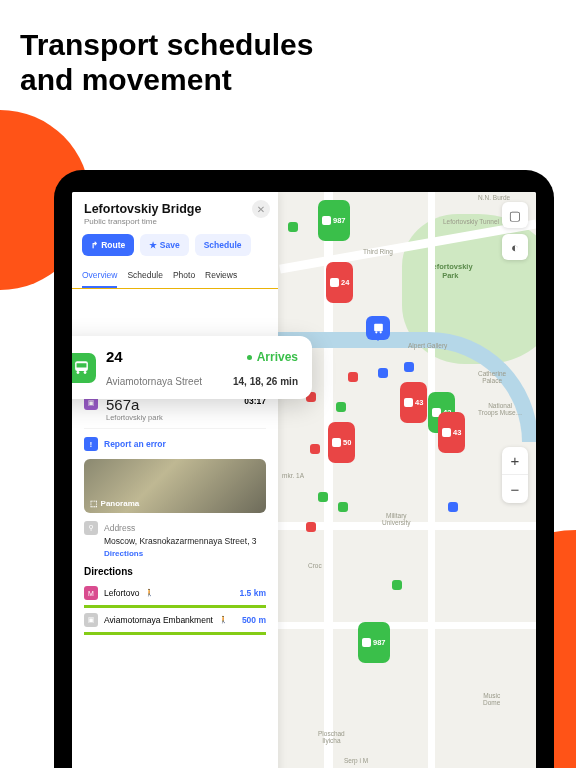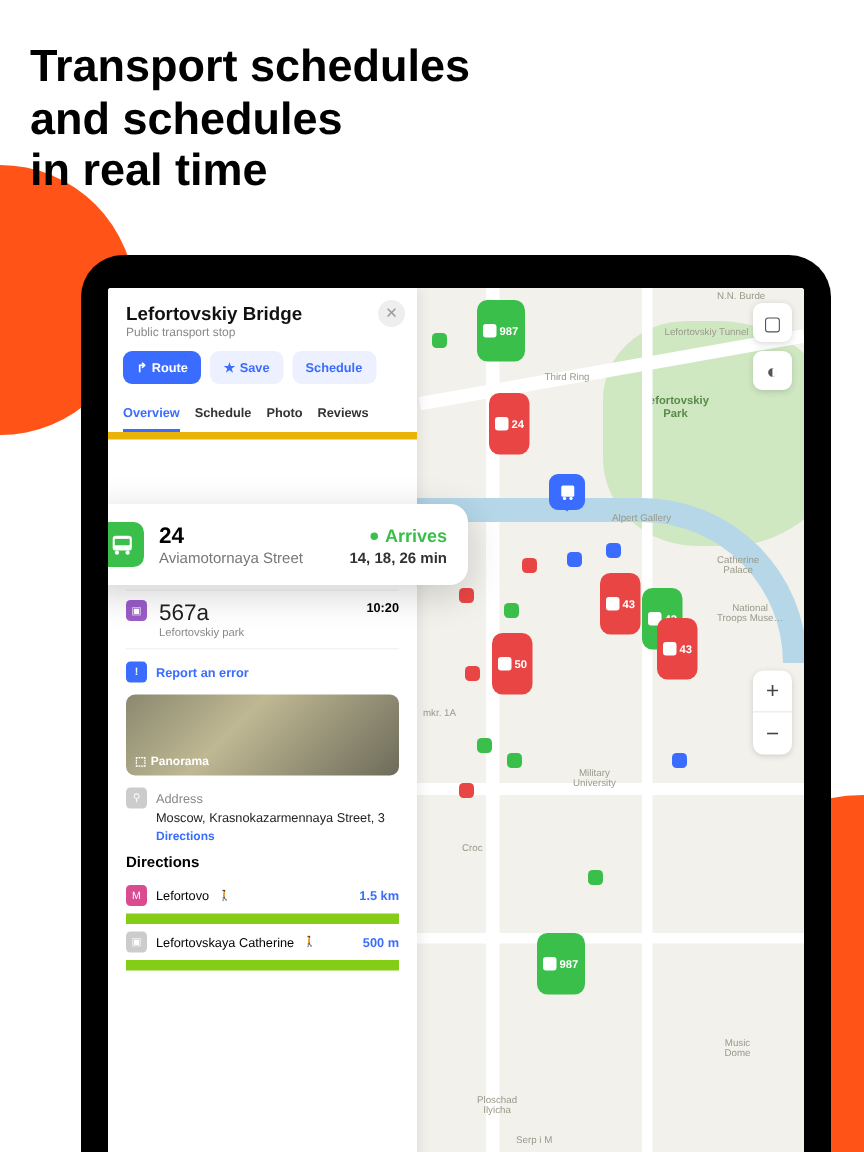--- a/index.html
+++ b/index.html
@@ -12,32 +12,32 @@
 .screen{background:#fff;border-radius:2px;width:100%;height:100%;position:relative;overflow:hidden}
 .sidepanel{position:absolute;left:0;top:0;width:206px;height:100%;background:#fff;box-shadow:2px 0 8px rgba(0,0,0,.08);z-index:5;overflow:hidden}
 .sp-header{padding:10px 12px 8px;position:relative}
 .sp-close{position:absolute;right:8px;top:8px;width:18px;height:18px;background:#eee;border-radius:50%;display:flex;align-items:center;justify-content:center;font-size:10px;color:#999}
 .sp-title{font-size:12.5px;font-weight:700;color:#111}
 .sp-sub{font-size:8px;color:#888;margin-top:1px}
 .sp-actions{display:flex;gap:6px;padding:0 10px 8px}
 .btn{font-size:8.5px;font-weight:600;padding:6px 9px;border-radius:6px;display:flex;align-items:center;gap:3px}
 .btn-primary{background:#3a6cff;color:#fff}
 .btn-ghost{background:#edf1ff;color:#3a6cff}
-.sp-tabs{display:flex;gap:10px;padding:0 10px;border-bottom:5px solid #eab308;font-size:8.5px;font-weight:700;color:#333}
+.sp-tabs{display:flex;gap:10px;padding:0 10px;border-bottom:1px solid #eab308;font-size:8.5px;font-weight:400;color:#333}
 .sp-tabs span{padding:6px 0}
 .sp-tabs .active{color:#3a6cff;border-bottom:2px solid #3a6cff}
 .arrival-card{position:absolute;left:-20px;top:144px;width:260px;background:#fff;border-radius:12px;box-shadow:0 6px 24px rgba(0,0,0,.18);padding:12px 14px;display:flex;align-items:center;gap:10px;z-index:30}
 .bus-badge{width:30px;height:30px;background:#3abf4a;border-radius:7px;display:flex;align-items:center;justify-content:center}
 .bus-badge svg{width:17px;height:17px;fill:#fff}
 .arr-info{flex:1}
 .arr-row1{display:flex;justify-content:space-between;align-items:center}
 .route-no{font-size:15px;font-weight:700}
 .arrives{font-size:12px;font-weight:700;color:#3abf4a}
 .arrives::before{content:'';display:inline-block;width:5px;height:5px;background:#3abf4a;border-radius:50%;margin-right:5px;vertical-align:middle}
-.arr-row2{display:flex;justify-content:space-between;font-size:10px;color:#777;margin-top:1px}
+.arr-row2{display:flex;justify-content:space-between;font-size:10px;color:#777;margin-top:11px}
 .sp-body{padding:62px 12px 8px}
 .route-line{display:flex;align-items:flex-start;gap:8px;padding:6px 0;border-bottom:1px solid #f3f3f3}
 .ico{width:14px;height:14px;border-radius:3px;display:flex;align-items:center;justify-content:center;font-size:7px;color:#fff;flex-shrink:0}
 .ico.red{background:#e94545}
 .ico.purple{background:#9a5cc9}
 .ico.blue{background:#3a6cff}
 .ico.gray{background:#ccc}
 .ico.mag{background:#d94c8f}
 .rl-mid{flex:1}
 .rl-num{font-size:15px;font-weight:400;color:#222}
@@ -45,21 +45,21 @@
 .rl-time{font-size:8.5px;font-weight:600;text-align:right}
 .rl-time.green{color:#3abf4a}
 .rl-time .sub{font-size:7.5px;color:#888;font-weight:400;display:block}
 .report{display:flex;align-items:center;gap:6px;padding:8px 0;font-size:8.5px;color:#3a6cff;font-weight:600}
 .pano{height:54px;background:linear-gradient(135deg,#8a8870 0%,#bfb893 40%,#6d6b5a 100%);border-radius:6px;position:relative;margin-bottom:8px}
 .pano-label{position:absolute;left:6px;bottom:5px;color:#fff;font-size:8px;font-weight:600;display:flex;align-items:center;gap:3px}
 .sec-title{font-size:8.5px;color:#888;margin:2px 0}
 .addr{font-size:8.5px;color:#222;margin:3px 0}
 .link{font-size:8px;color:#3a6cff;font-weight:600;margin-top:2px}
 .sec-h{font-size:10px;font-weight:700;margin:8px 0 4px}
-.dir-row{display:flex;align-items:center;gap:6px;padding:5px 0;border-bottom:7px solid #84cc16;font-size:8.5px}
+.dir-row{display:flex;align-items:center;gap:6px;padding:5px 0;border-bottom:3px solid #84cc16;font-size:8.5px}
 .dir-row .dist{color:#3a6cff;font-weight:600;margin-left:auto}
 .walk{font-size:7px;color:#888}
 
 .map{position:absolute;left:206px;top:0;right:0;bottom:0;background:#f2f1ec;overflow:hidden}
 .park{position:absolute;left:124px;top:22px;width:160px;height:150px;background:#cfe8c2;border-radius:40% 60% 55% 45%}
 .park-label{position:absolute;left:150px;top:70px;font-size:7.5px;color:#5a8a4a;text-align:center;font-weight:600}
 .water{position:absolute;left:0;top:140px;width:260px;height:110px;border:16px solid #b5d7e8;border-left:none;border-bottom:none;border-radius:0 120px 0 0;background:transparent}
 .road{position:absolute;background:#fff}
 .r1{left:0;top:50px;width:260px;height:9px;transform:rotate(-10deg)}
 .r2{left:46px;top:0;width:9px;height:600px}
@@ -84,31 +84,31 @@
 .zoom div{width:26px;height:28px;display:flex;align-items:center;justify-content:center;font-size:15px;color:#444}
 .zoom div:first-child{border-bottom:1px solid #eee}
 </style>
 </head>
 <body>
 
 <div class="orange-arc-1"></div>
 <div class="orange-arc-2"></div>
 
 <div class="hero">
-  <h1><span>Transport schedules</span><br><span>and schedules</span><br><span>in real time</span></h1>
+  <h1><span>Transport schedules</span><br><span>and movement</span><br></h1>
 </div>
 
 <div class="device">
   <div class="screen">
 
     <div class="sidepanel">
       <div class="sp-header">
         <div class="sp-close">✕</div>
         <div class="sp-title">Lefortovskiy Bridge</div>
-        <div class="sp-sub">Public transport stop</div>
+        <div class="sp-sub">Public transport time</div>
       </div>
       <div class="sp-actions">
         <div class="btn btn-primary">
             <span>↱</span>
             <span>Route</span>
           </div>
         <div class="btn btn-ghost">
             <span>★</span>
             <span>Save</span>
           </div>
@@ -131,21 +131,21 @@
               <div class="rl-dest">Kompressor House of Culture</div>
             </div>
           <div class="rl-time green"><span>8 min</span><span class="sub">17 min</span></div>
         </div>
         <div class="route-line">
           <div class="ico purple">▣</div>
           <div class="rl-mid">
               <div class="rl-num">567a</div>
               <div class="rl-dest">Lefortovskiy park</div>
             </div>
-          <div class="rl-time"><span>10:20</span></div>
+          <div class="rl-time"><span>03:17</span></div>
         </div>
         <div class="report">
           <div class="ico blue">!</div>
           <span>Report an error</span>
         </div>
         <div class="pano">
           <div class="pano-label">
               <span>⬚</span>
               <span>Panorama</span>
             </div>
@@ -160,21 +160,21 @@
         </div>
         <div class="sec-h">Directions</div>
         <div class="dir-row">
           <div class="ico mag">M</div>
           <span>Lefortovo</span>
           <span class="walk">🚶</span>
           <span class="dist">1.5 km</span>
         </div>
         <div class="dir-row">
           <div class="ico gray">▣</div>
-          <span>Lefortovskaya Catherine</span>
+          <span>Aviamotornaya Embankment</span>
           <span class="walk">🚶</span>
           <span class="dist">500 m</span>
         </div>
       </div>
     </div>
 
     <div class="map">
       <div class="park"></div>
       <div class="park-label" style="white-space:pre">Lefortovskiy
 Park</div>

